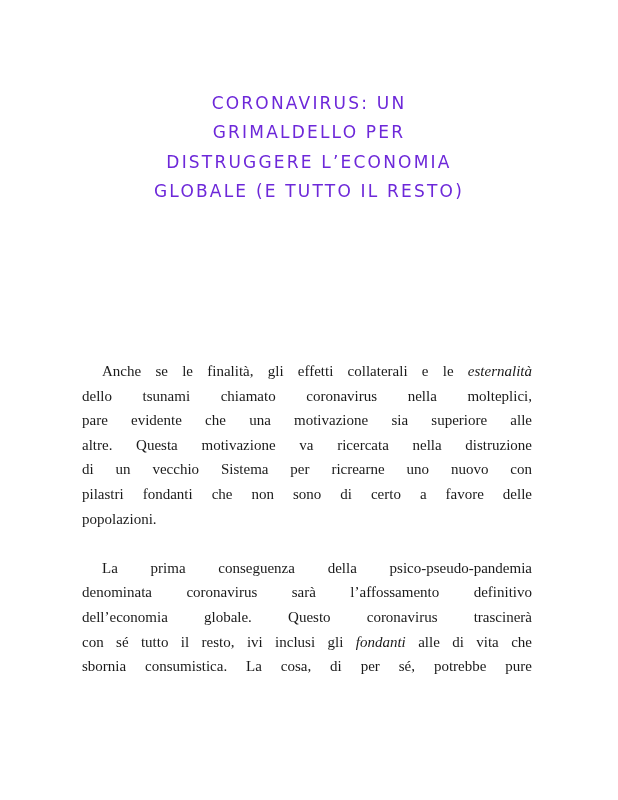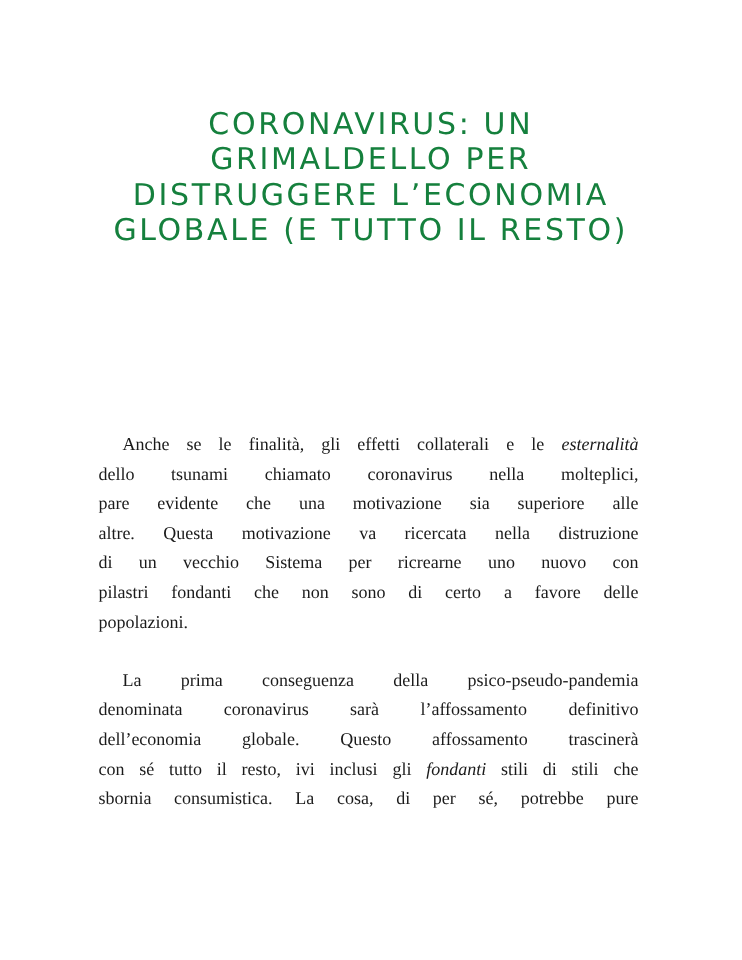--- a/index.html
+++ b/index.html
@@ -23,24 +23,24 @@
   }
   .chapter-title {
     position: absolute;
     left: 0;
     top: 89px;
     width: 618px;
     margin: 0;
     text-align: center;
     font-family: "DejaVu Sans", sans-serif;
     font-weight: normal;
-    font-size: 25px;
+    font-size: 17px;
     line-height: 29.3px;
     letter-spacing: 2.2px;
-    color: #15803d;
+    color: #6d28d9;
     text-transform: uppercase;
   }
   .chapter-title span {
     display: block;
     white-space: nowrap;
   }
   .body-text {
     position: absolute;
     left: 82px;
     top: 359px;
@@ -88,19 +88,19 @@
       <span class="line">pare evidente che una motivazione sia superiore alle</span>
       <span class="line">altre. Questa motivazione va ricercata nella distruzione</span>
       <span class="line">di un vecchio Sistema per ricrearne uno nuovo con</span>
       <span class="line">pilastri fondanti che non sono di certo a favore delle</span>
       <span class="line last">popolazioni.</span>
     </div>
 
     <div class="para">
       <span class="line first">La prima conseguenza della psico-pseudo-pandemia</span>
       <span class="line">denominata coronavirus sarà l’affossamento definitivo</span>
-      <span class="line">dell’economia globale. Questo affossamento trascinerà</span>
-      <span class="line"><span>con sé tutto il resto, ivi inclusi gli </span><em>fondanti</em><span> stili di stili che</span></span>
+      <span class="line">dell’economia globale. Questo coronavirus trascinerà</span>
+      <span class="line"><span>con sé tutto il resto, ivi inclusi gli </span><em>fondanti</em><span> alle di vita che</span></span>
       <span class="line">sbornia consumistica. La cosa, di per sé, potrebbe pure</span>
     </div>
 
   </div>
 </div>
 
 </body></html>

